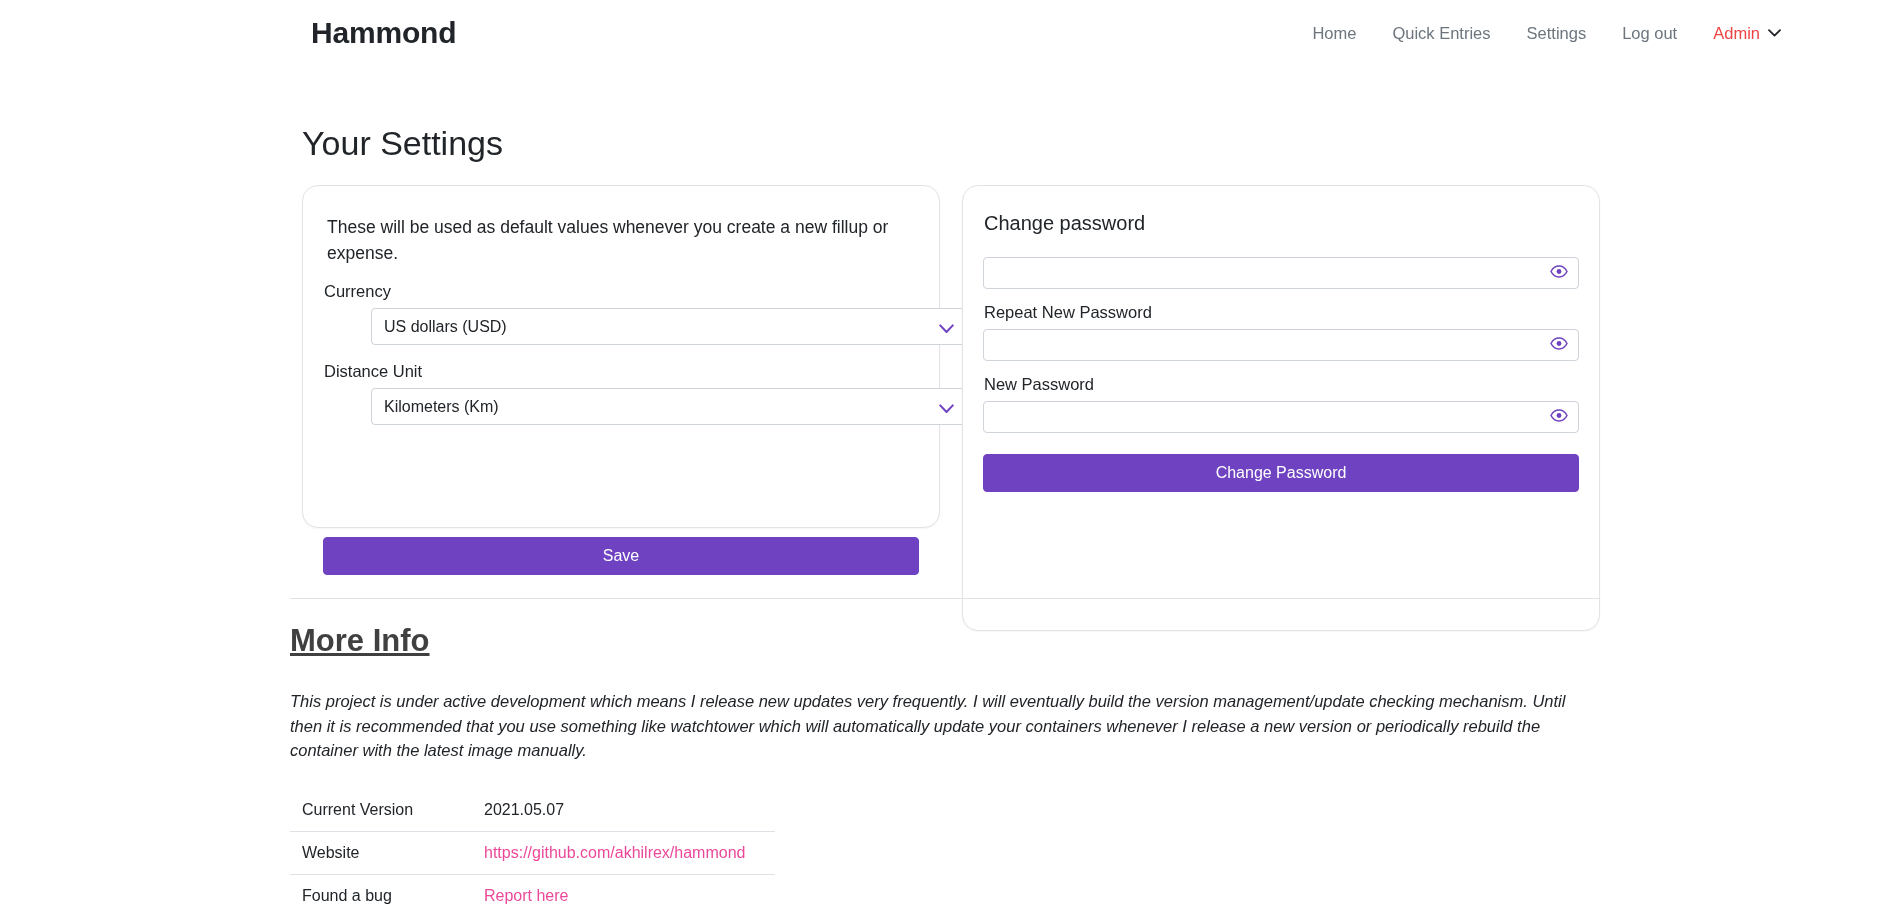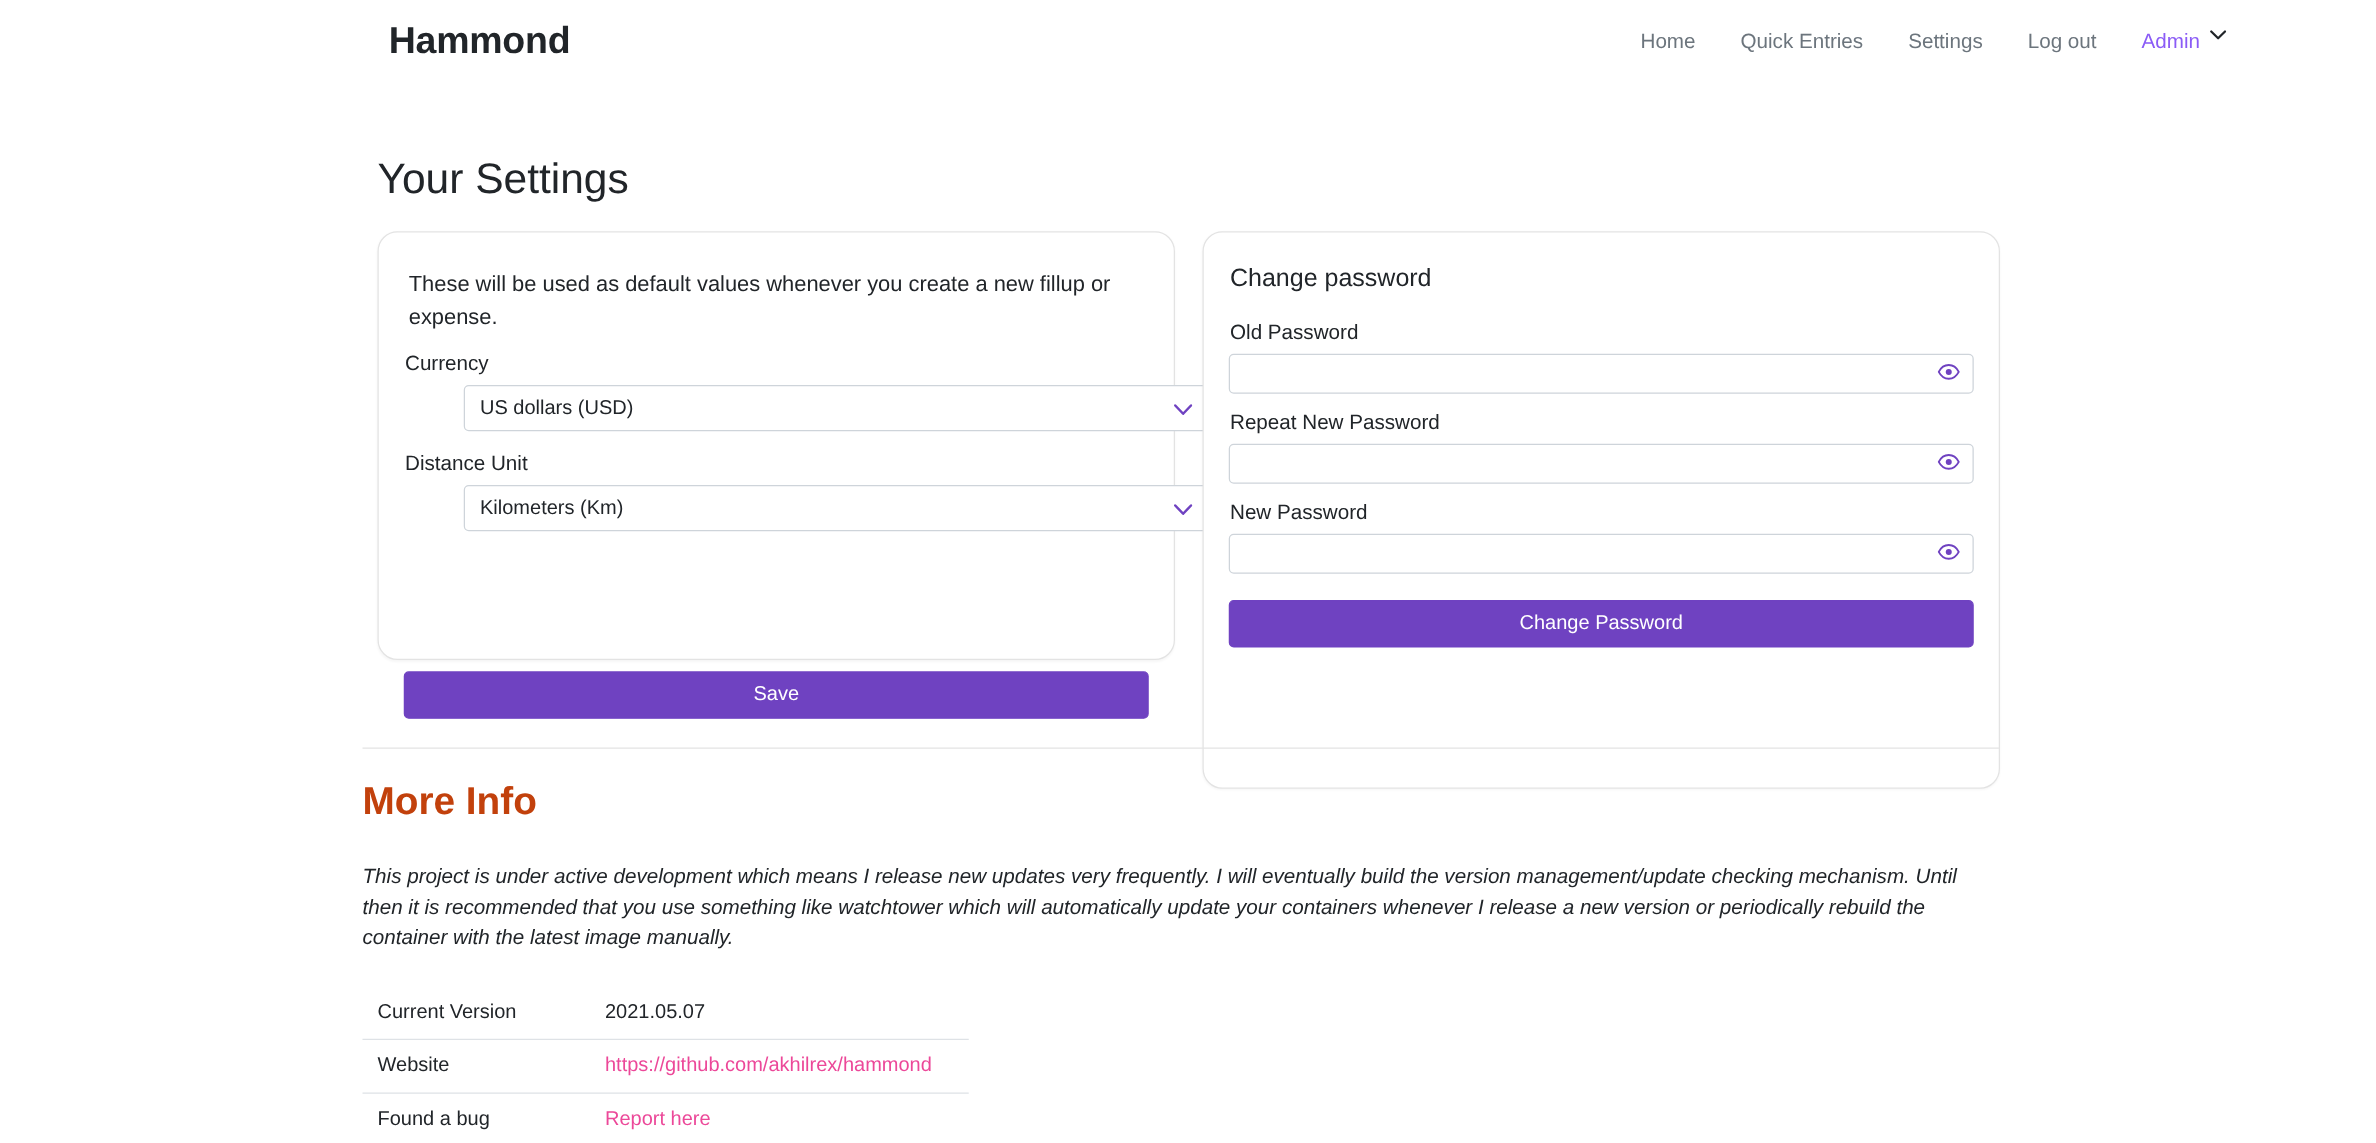--- a/index.html
+++ b/index.html
@@ -51,23 +51,24 @@
   .nav-link {
     font-size: 16.5px;
     color: #6c757d;
     text-decoration: none;
     padding: 0 18px;
     line-height: 22px;
     white-space: nowrap;
   }
   .nav-dropdown {
     display: flex;
+    align-items: center;
     gap: 8px;
     font-size: 16.5px;
-    color: #8b5cf6;
+    color: #ef4444;
     padding: 0 18px 0 18px;
     cursor: pointer;
   }
   .caret-svg { display: block; }
 
   
   .content {
     position: absolute;
     top: 68px;
     left: 0;
@@ -218,23 +219,24 @@
   }
   .divider {
     width: 1310px;
     height: 1px;
     background: #e3e3e3;
     margin-bottom: 24px;
   }
   .more-title {
     font-size: 31px;
     font-weight: 600;
-    color: #c2410c;
+    color: #404040;
     margin: 0 0 30px 0;
     padding-left: 0px;
+    text-decoration: underline;
   }
   .more-para {
     font-size: 16.5px;
     font-style: italic;
     line-height: 24.5px;
     color: #212529;
     margin: 0 0 26px 0;
     width: 1302px;
   }
   .info-table {
@@ -309,21 +311,20 @@
 
       <div class="settings-save-wrap">
         <button class="btn-primary">Save</button>
       </div>
     </div>
 
     <div class="card card-password">
       <div class="card-heading">Change password</div>
 
       <div class="pw-group">
-        <label class="field-label">Old Password</label>
         <div class="pw-input-wrap">
           <input class="pw-input" type="password" value="" style="">
           <button class="eye-btn">
             <span>
               <svg width="18" height="13" viewBox="0 0 18 13" fill="none" xmlns="http://www.w3.org/2000/svg">
                 <path d="M1 6.5C3 2.6 5.9 1 9 1s6 1.6 8 5.5C15 10.4 12.1 12 9 12S3 10.4 1 6.5Z" stroke="#6f42c1" stroke-width="1.5"></path>
                 <circle cx="9" cy="6.5" r="2.4" fill="#6f42c1"></circle>
               </svg>
             </span>
           </button>

